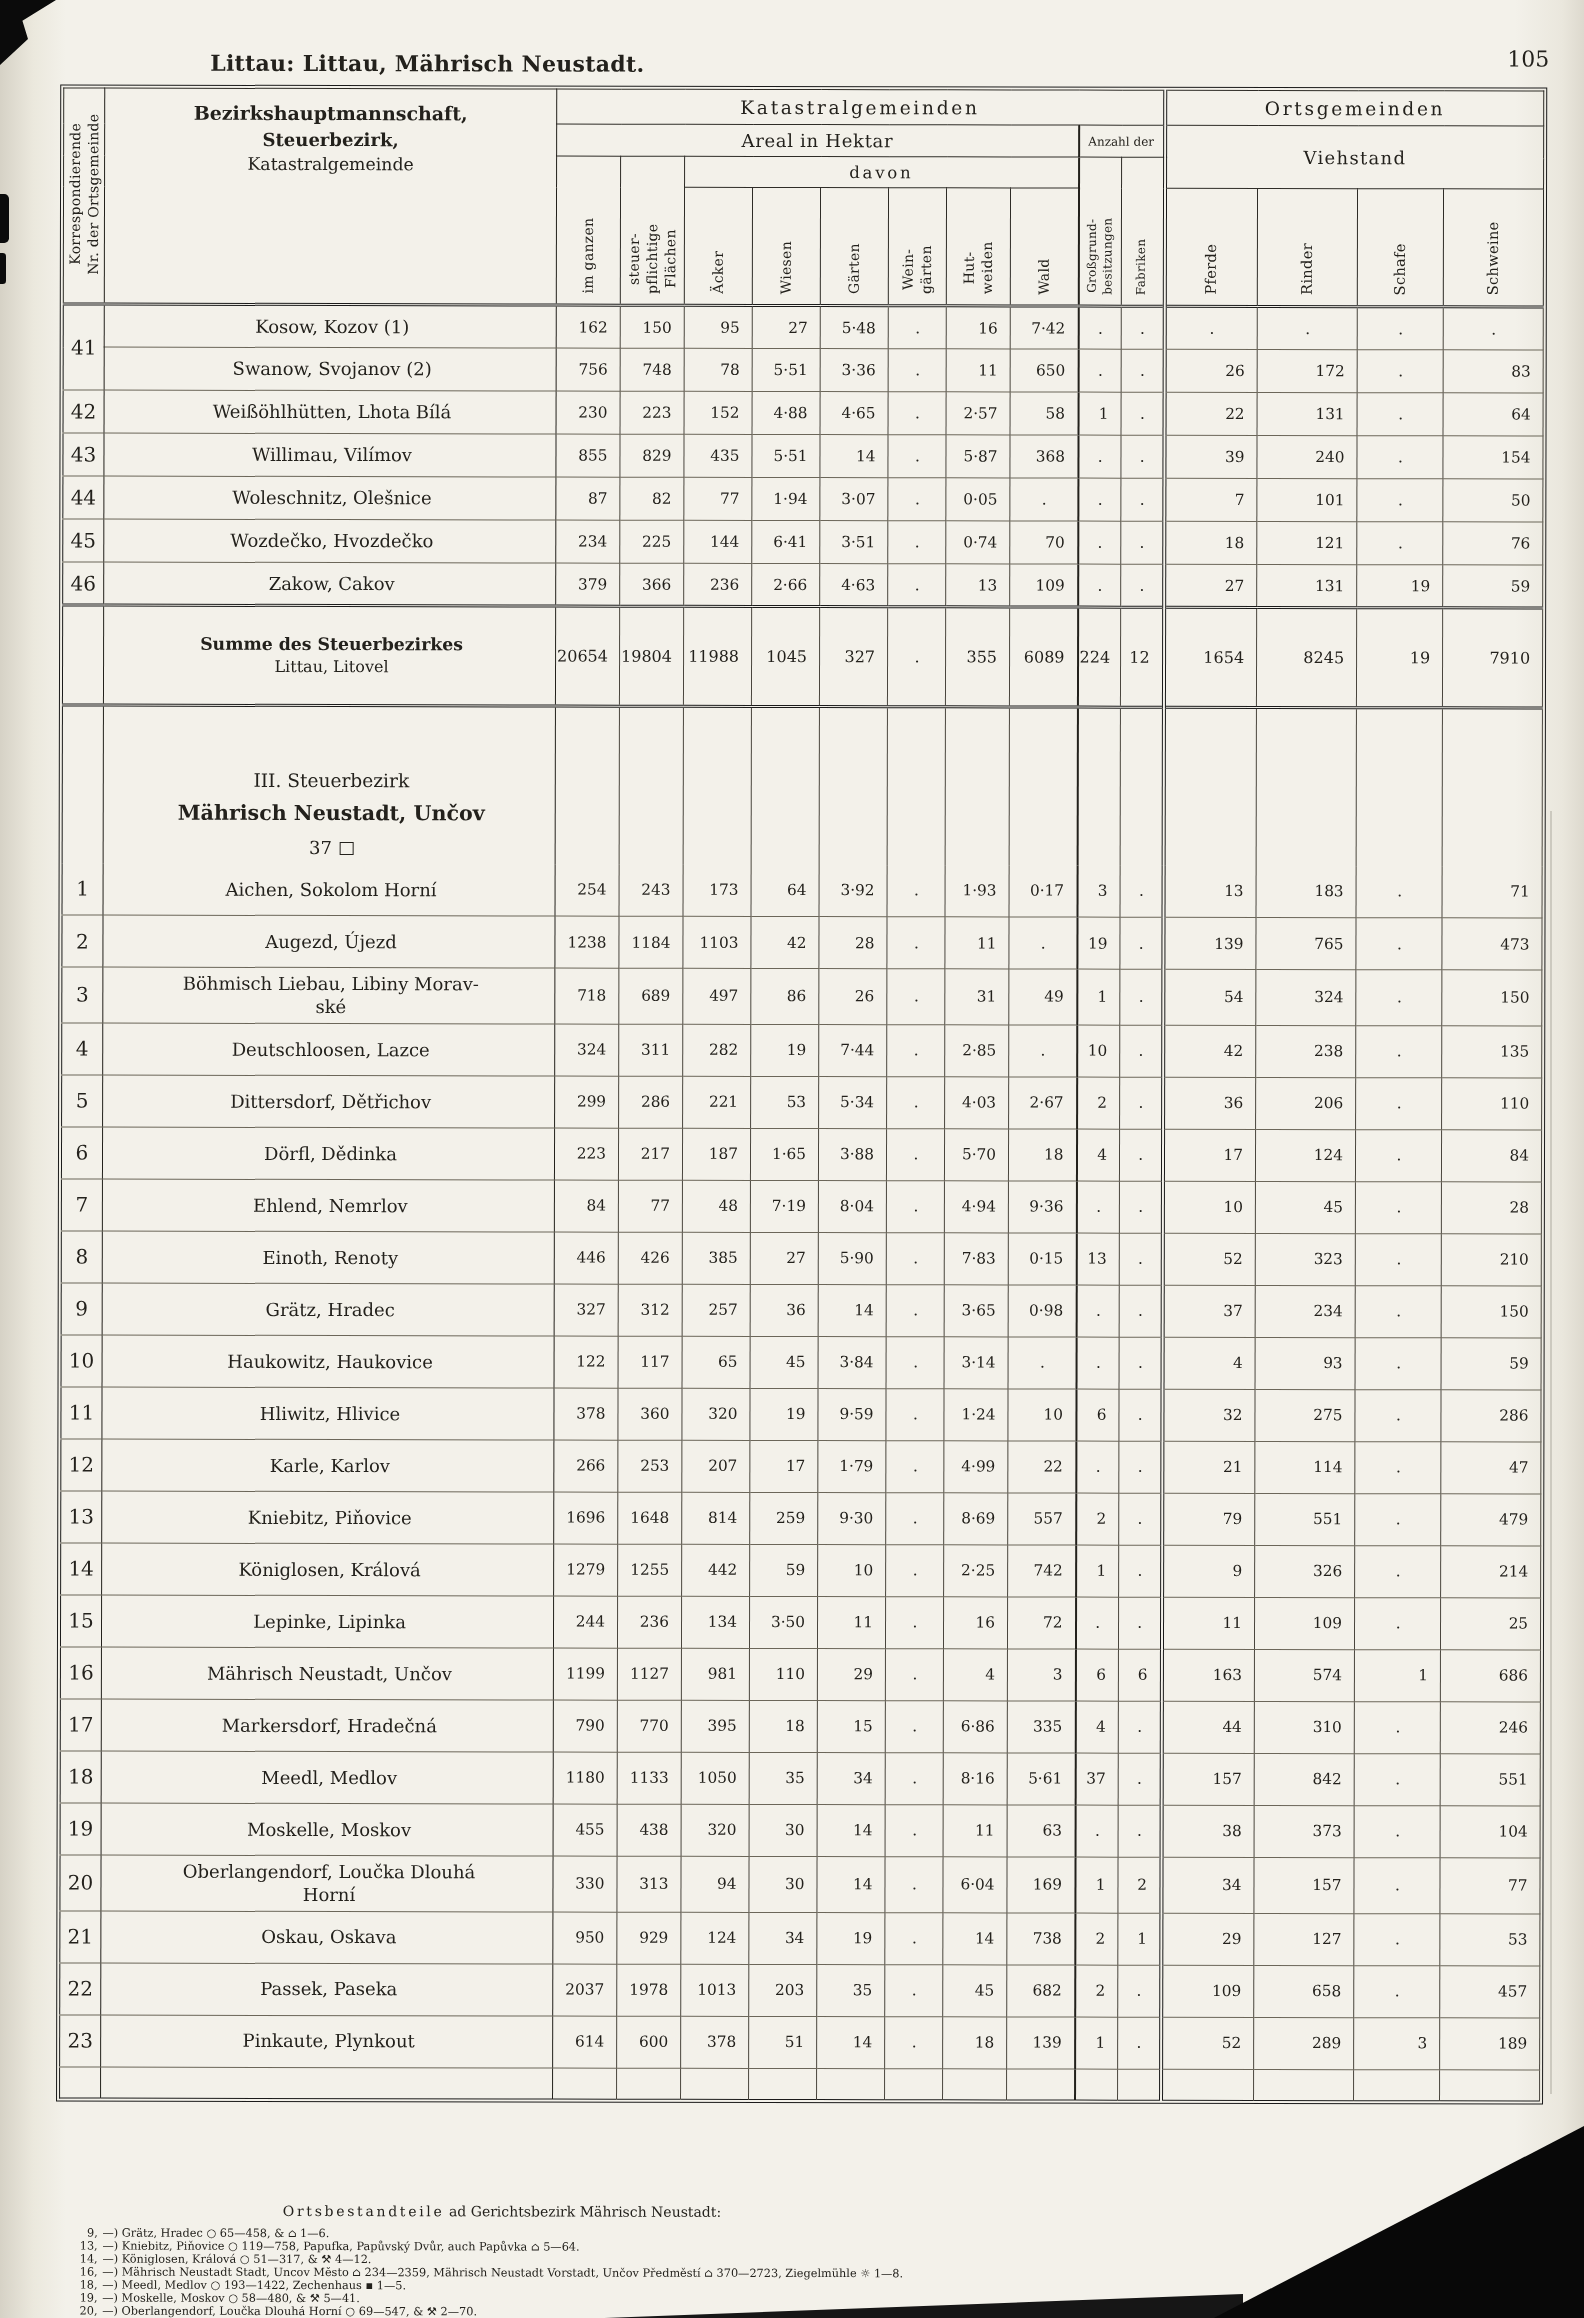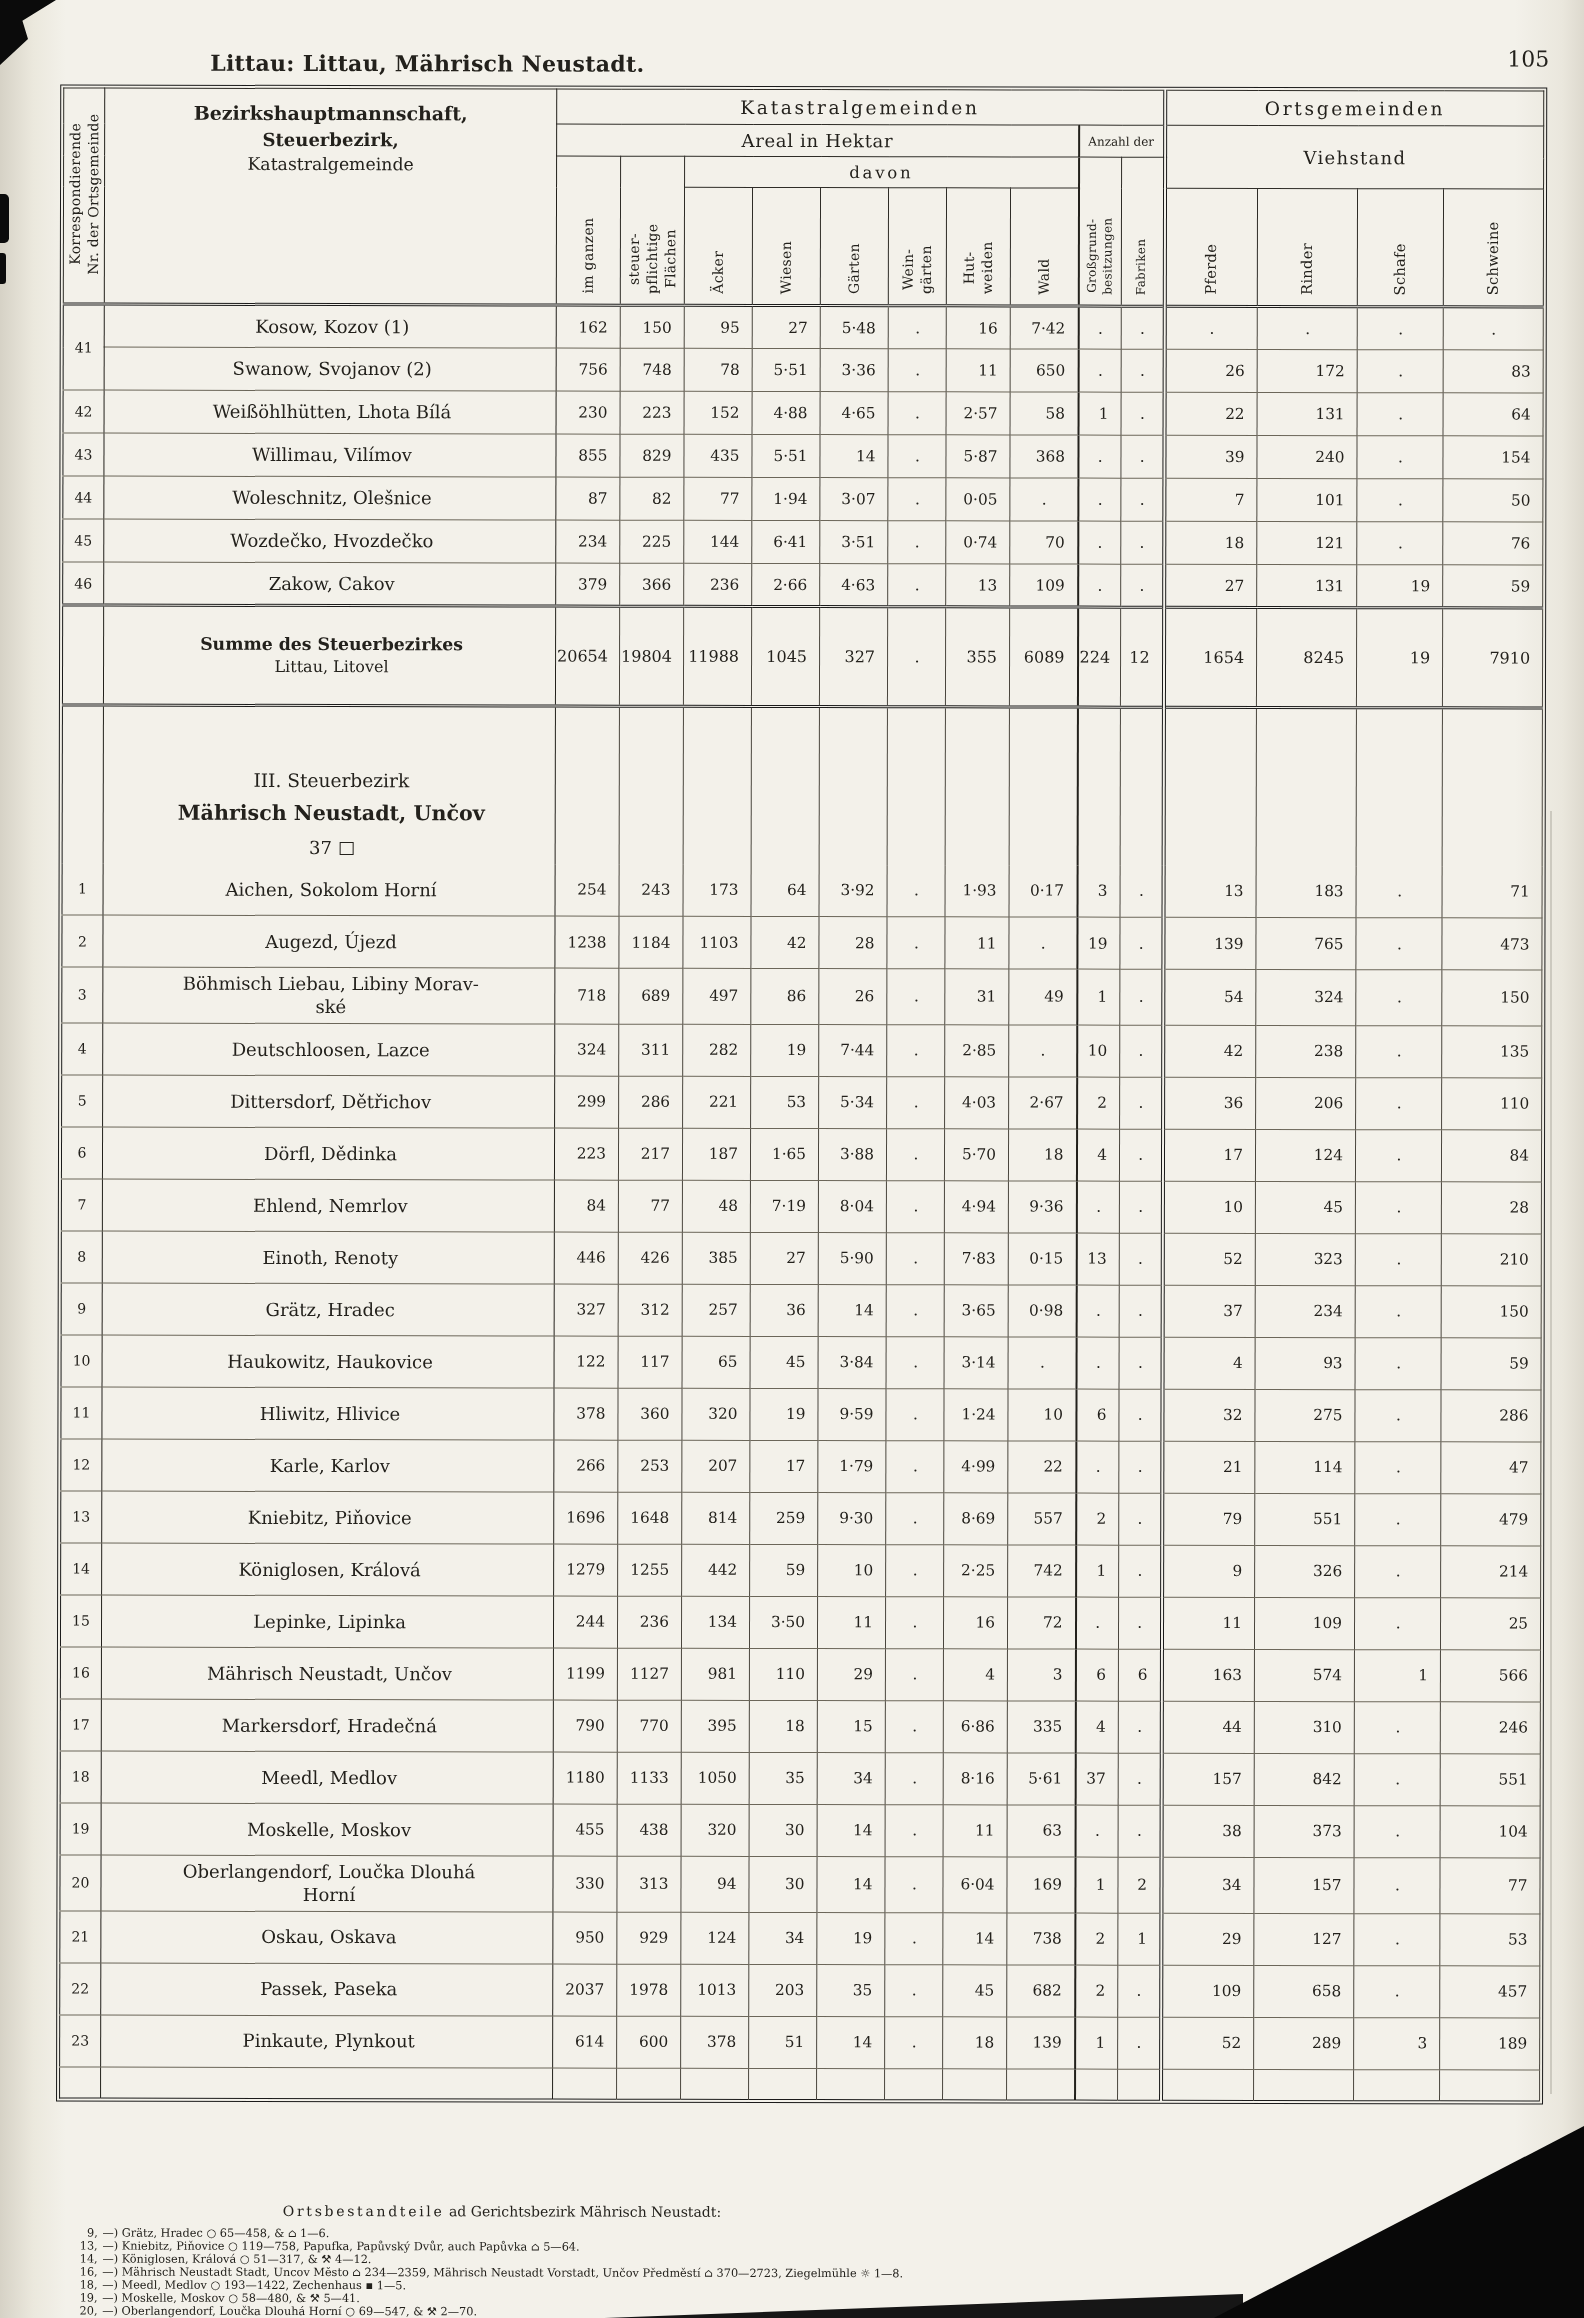--- a/index.html
+++ b/index.html
@@ -50,21 +50,21 @@
   .vtext.lv{font-size:14.6px;}
 
   .corner-cell,.main-col-head,.vcol{border-bottom:3.3px double #1b1b1b;}
 
   .bl-anzahl{border-left:2.7px double #23211c !important;}
   .bl-orts{border-left:4px double #1b1b1b !important;}
 
   tbody td{border-right:0.7px solid #4a463e;border-bottom:0.7px solid #6b6659;vertical-align:middle;}
   tbody tr.rA{height:43px;}
   tbody tr.s2{height:52px;}
-  tbody .nr-cell{border-right:1.3px solid #23211c;text-align:center;font-size:14px;}
+  tbody .nr-cell{border-right:1.3px solid #23211c;text-align:center;font-size:20px;}
   tbody .name-cell{border-right:1.3px solid #23211c;text-align:center;padding:4px 6.6px 4px 10.6px;
     font-size:18px;line-height:1.3;white-space:pre-line;}
   tbody .val{text-align:right;padding-right:12px;font-size:15.3px;}
   tbody .val.dot{text-align:center;padding-right:0;}
   tbody td.c8{border-left:2.7px double #23211c;}
   tbody td.c10{border-left:4px double #1b1b1b;}
 
   tr.dbl-bottom td{border-bottom:3.3px double #1b1b1b;}
   tr.sum-row{height:100px;}
   tr.sum-row td{border-bottom:3.3px double #1b1b1b;}
@@ -614,21 +614,21 @@
               <td class="val c3">110</td>
               <td class="val c4">29</td>
               <td class="val c5 dot">.</td>
               <td class="val c6">4</td>
               <td class="val c7">3</td>
               <td class="val c8">6</td>
               <td class="val c9">6</td>
               <td class="val c10">163</td>
               <td class="val c11">574</td>
               <td class="val c12">1</td>
-              <td class="val c13">566</td>
+              <td class="val c13">686</td>
             </tr>
             <tr class="s2">
               <td class="nr-cell">17</td>
               <td class="name-cell">Markersdorf, Hradečná</td>
               <td class="val c0">790</td>
               <td class="val c1">770</td>
               <td class="val c2">395</td>
               <td class="val c3">18</td>
               <td class="val c4">15</td>
               <td class="val c5 dot">.</td>

